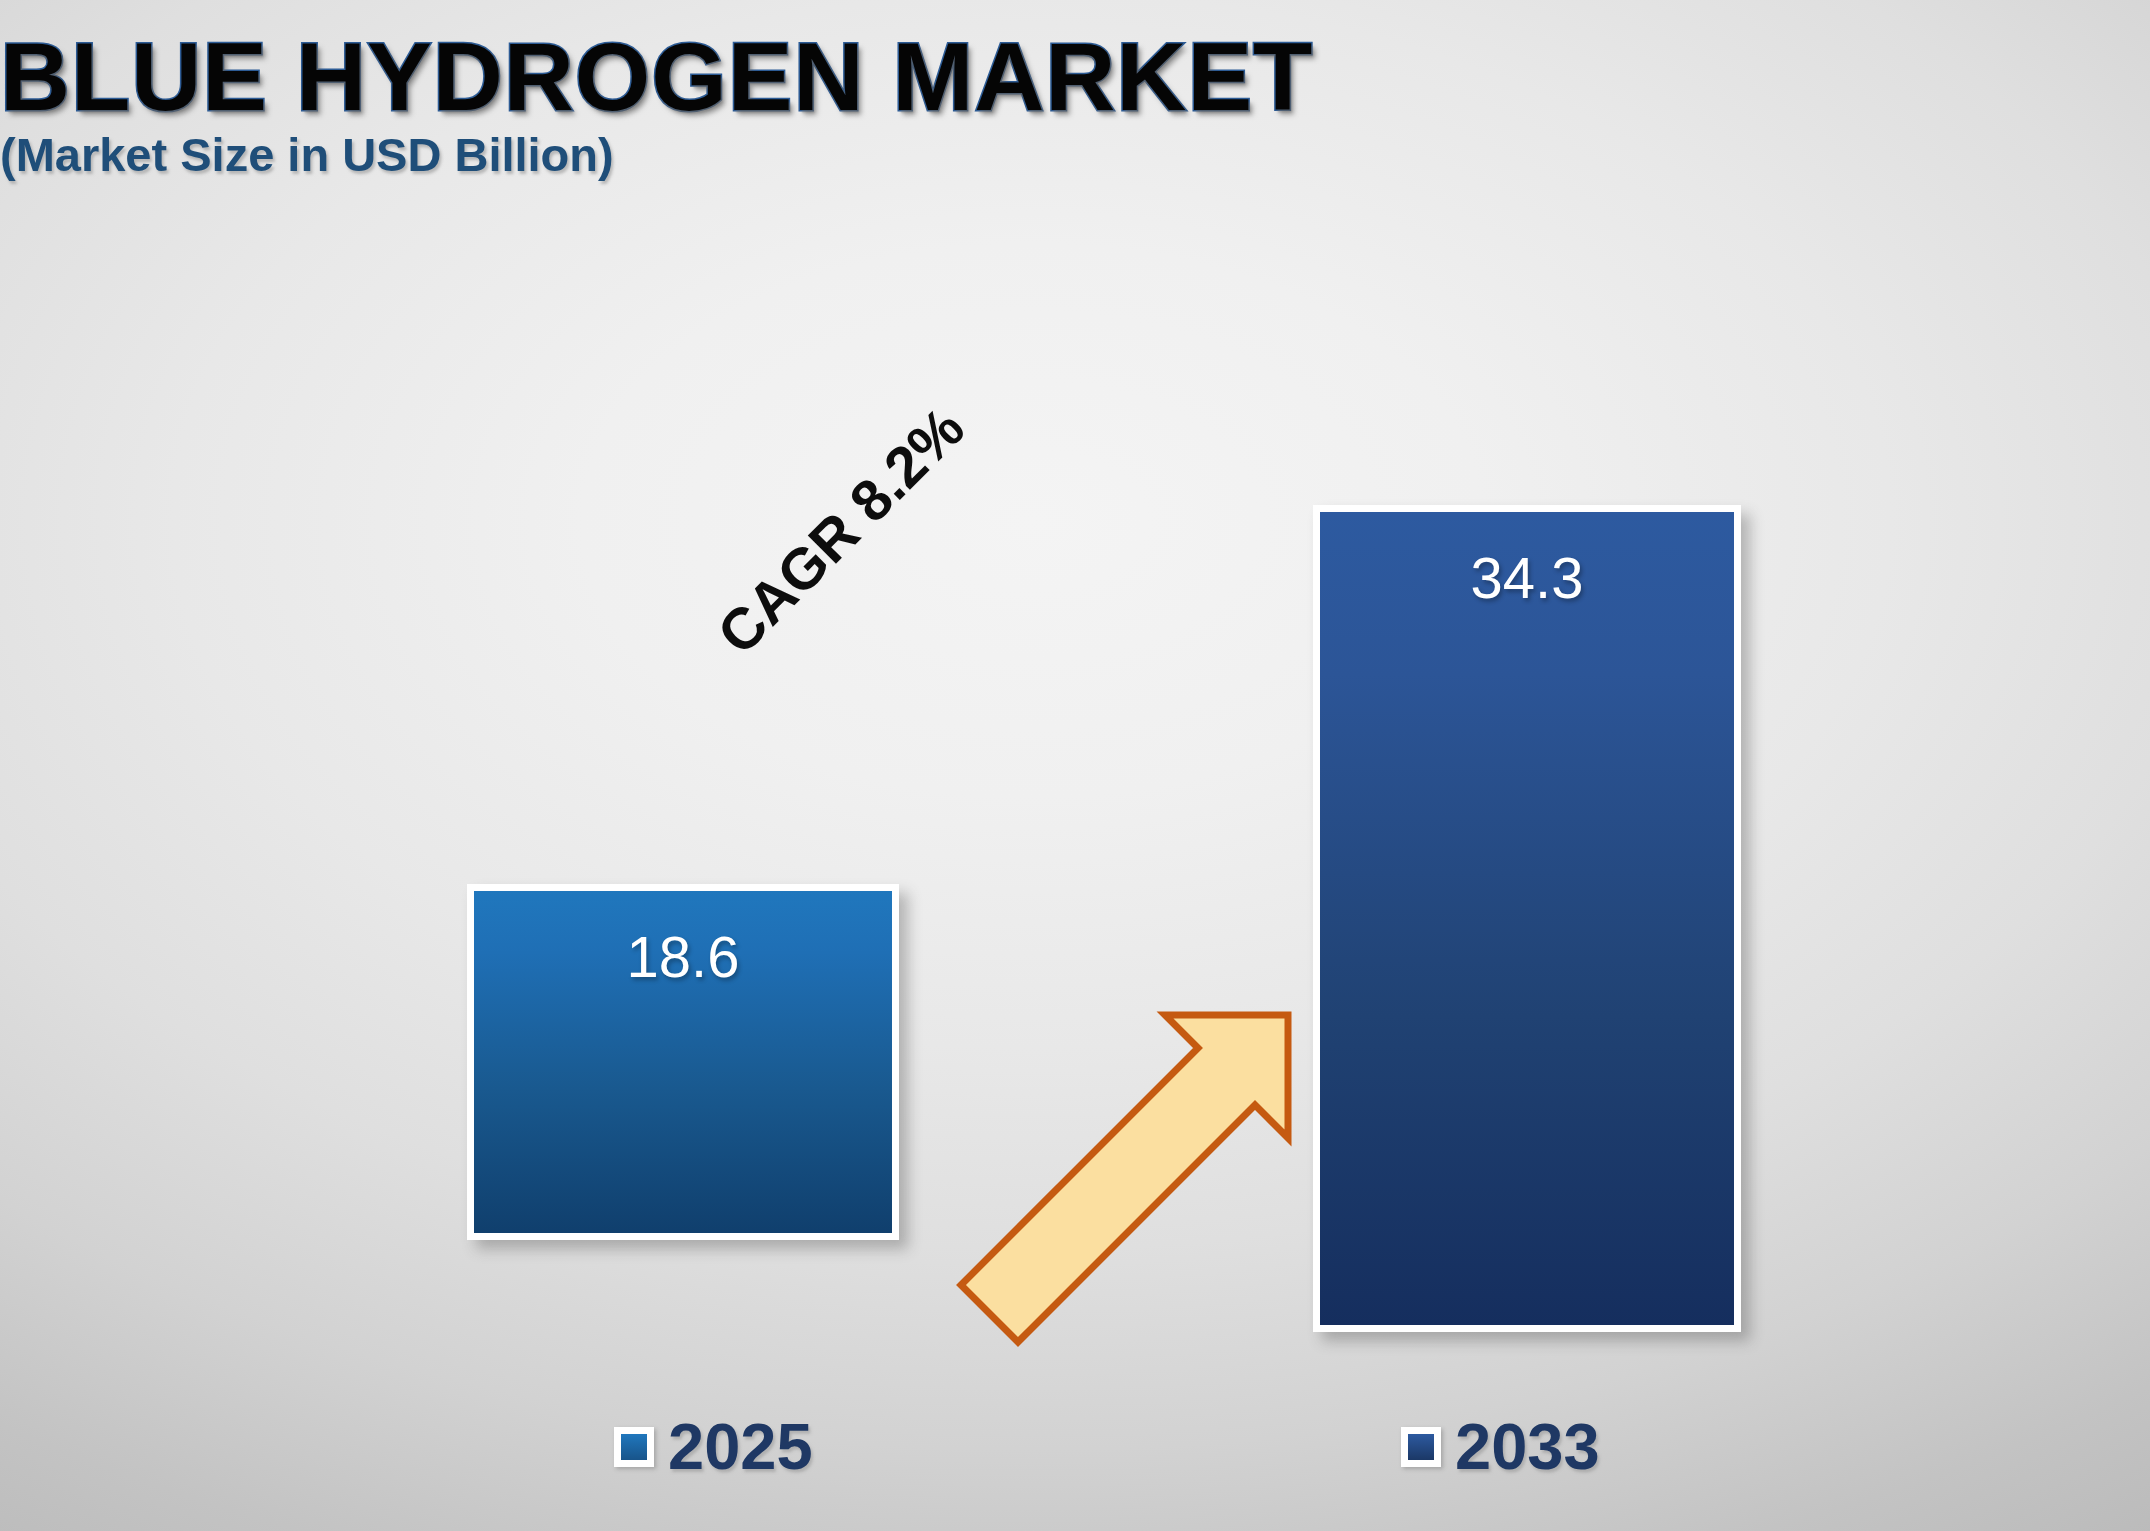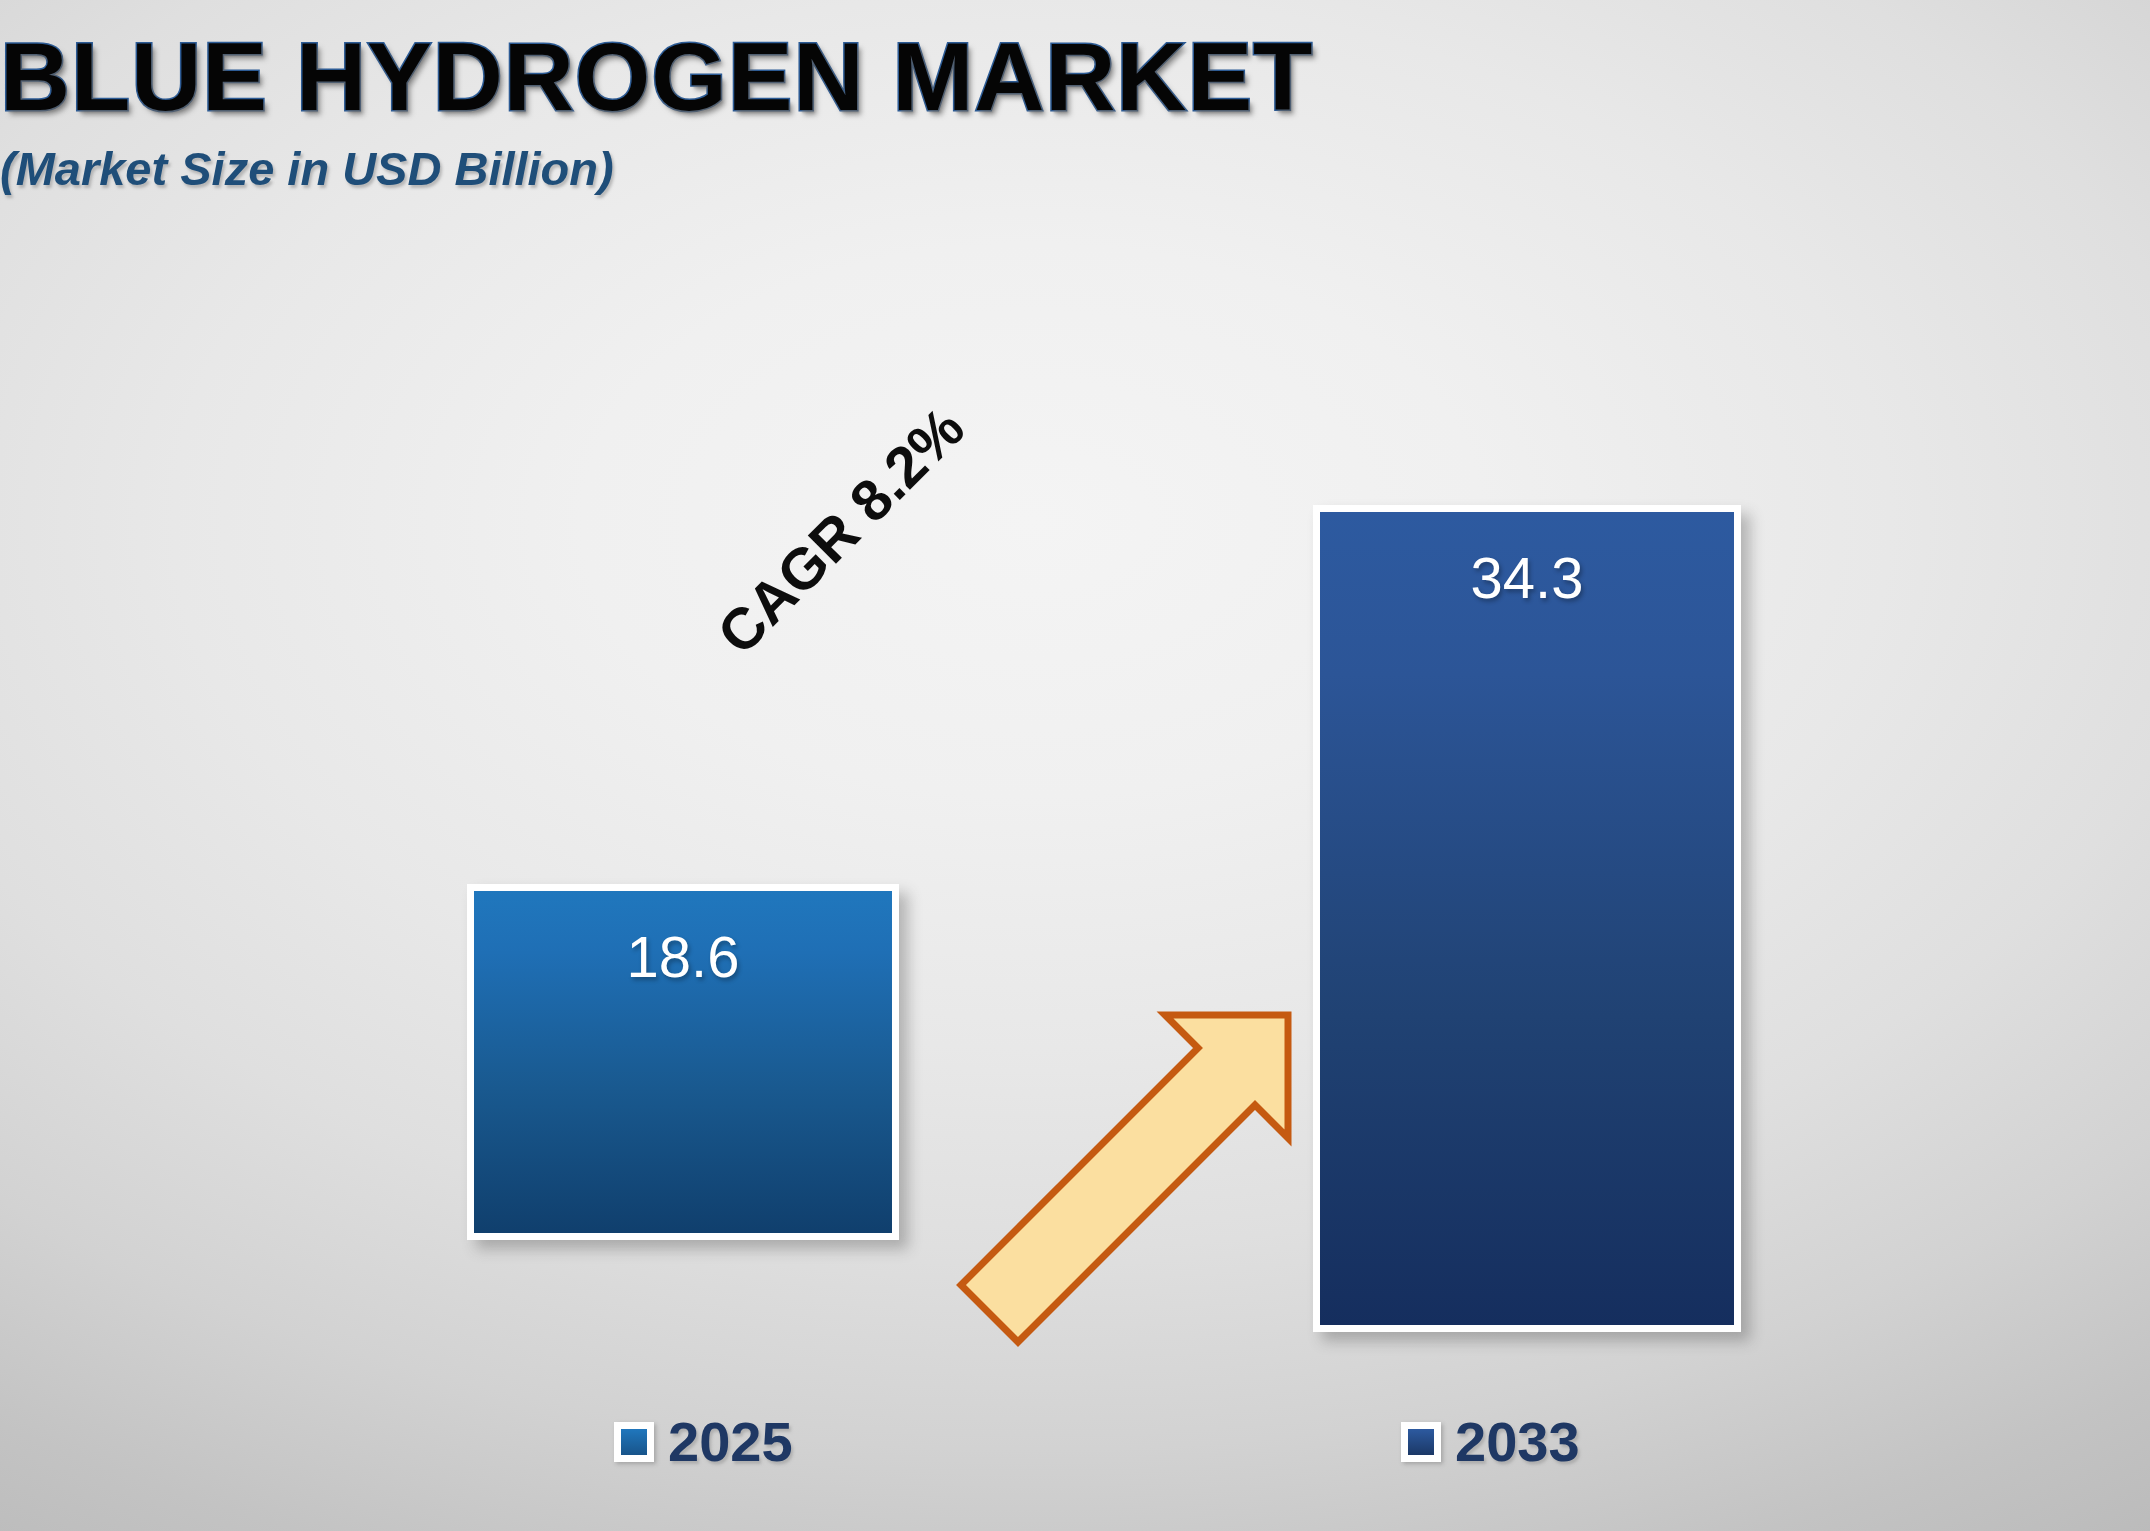--- a/index.html
+++ b/index.html
@@ -43,24 +43,22 @@
     line-height: 1.02;
     -webkit-text-stroke: 3px #2d5c96;
     paint-order: stroke fill;
     text-shadow:
        4px 5px 5px rgba(90,90,90,0.55),
        2px 3px 2px rgba(120,120,120,0.35);
     margin: 0;
     white-space: nowrap;
   }
   .chart-subtitle {
-    margin-top: 14px;
     font-size: 47px;
     font-weight: bold;
-    font-style: italic;
     color: #1f4e79;
     text-shadow: 2px 3px 3px rgba(150,150,150,0.6);
     white-space: nowrap;
   }
 
   
   .bar {
     position: absolute;
     border: 7px solid #ffffff;
     box-sizing: border-box;
@@ -138,21 +136,21 @@
     box-sizing: border-box;
     box-shadow: 2px 2px 4px rgba(90,90,90,0.35);
   }
   #legend-2025 .legend-swatch {
     background: linear-gradient(to bottom, #2077bd 0%, #18548a 100%);
   }
   #legend-2033 .legend-swatch {
     background: linear-gradient(to bottom, #2d5aa0 0%, #1b3866 100%);
   }
   .legend-label {
-    font-size: 56px;
+    font-size: 65px;
     font-weight: bold;
     color: #1f3864;
     text-shadow: 2px 3px 3px rgba(150,150,150,0.55);
     line-height: 1;
   }
 </style>
 </head>
 <body>
 
 <div id="canvas">

